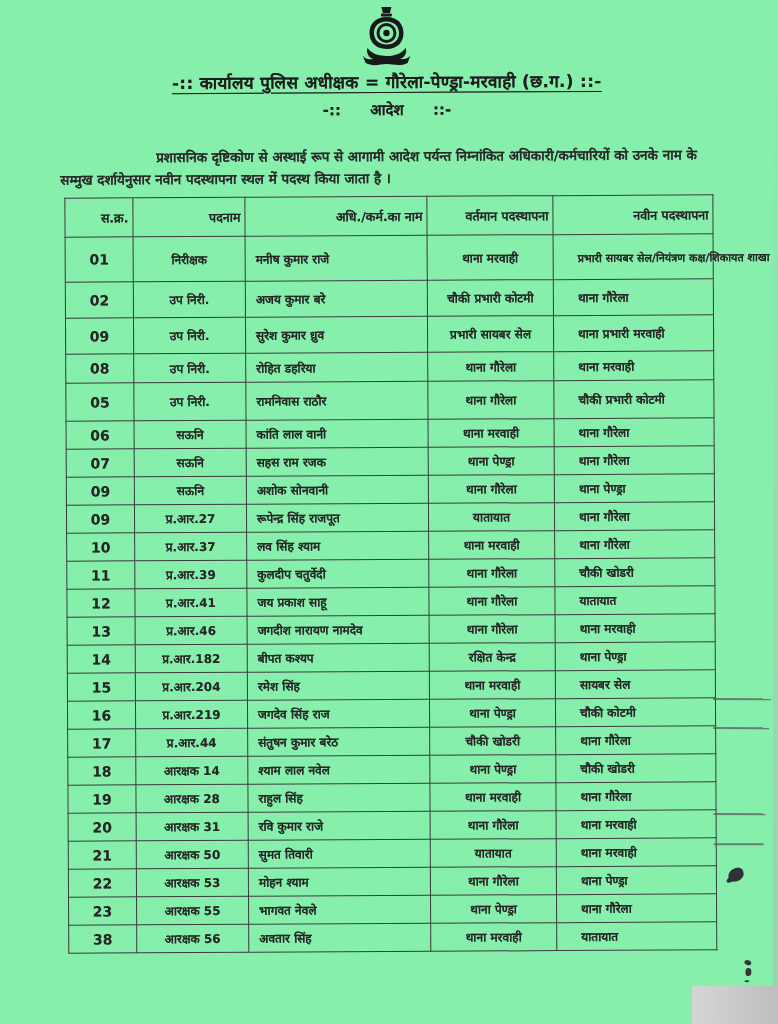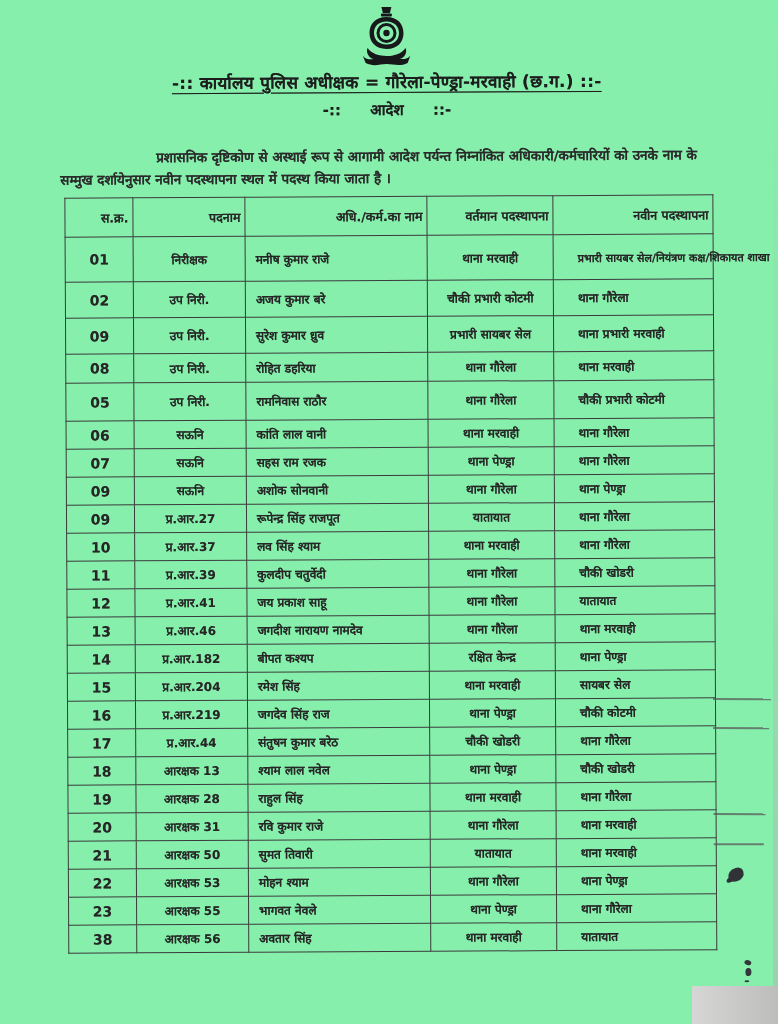--- a/index.html
+++ b/index.html
@@ -281,21 +281,21 @@
             </tr>
             <tr>
               <td class="c-sno">17</td>
               <td class="c-designation">प्र.आर.44</td>
               <td class="c-name">संतुषन कुमार बरेठ</td>
               <td class="c-current">चौकी खोडरी</td>
               <td class="c-new">थाना गौरेला</td>
             </tr>
             <tr>
               <td class="c-sno">18</td>
-              <td class="c-designation">आरक्षक 13</td>
+              <td class="c-designation">आरक्षक 14</td>
               <td class="c-name">श्याम लाल नवेल</td>
               <td class="c-current">थाना पेण्ड्रा</td>
               <td class="c-new">चौकी खोडरी</td>
             </tr>
             <tr>
               <td class="c-sno">19</td>
               <td class="c-designation">आरक्षक 28</td>
               <td class="c-name">राहुल सिंह</td>
               <td class="c-current">थाना मरवाही</td>
               <td class="c-new">थाना गौरेला</td>

